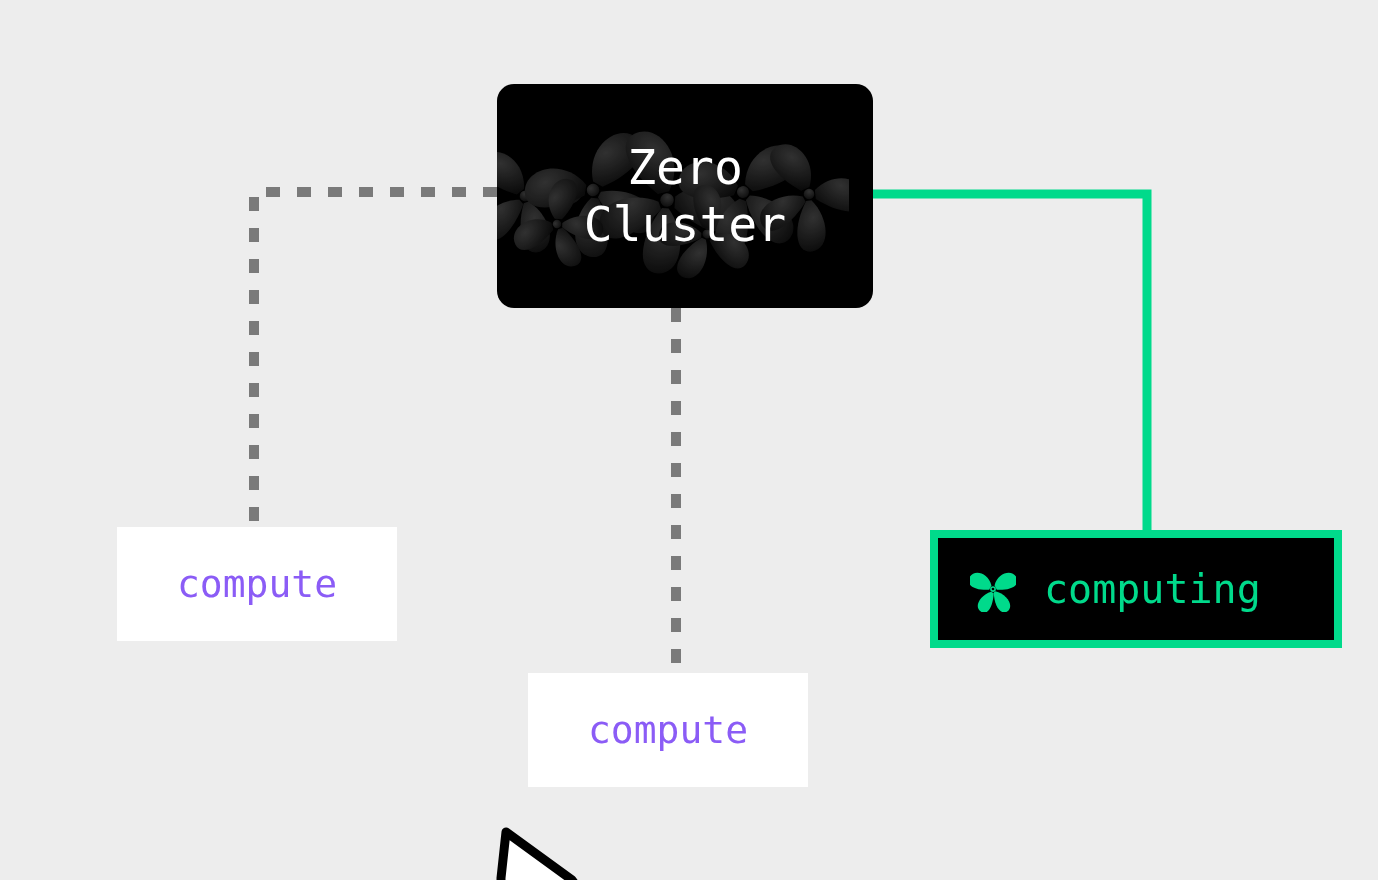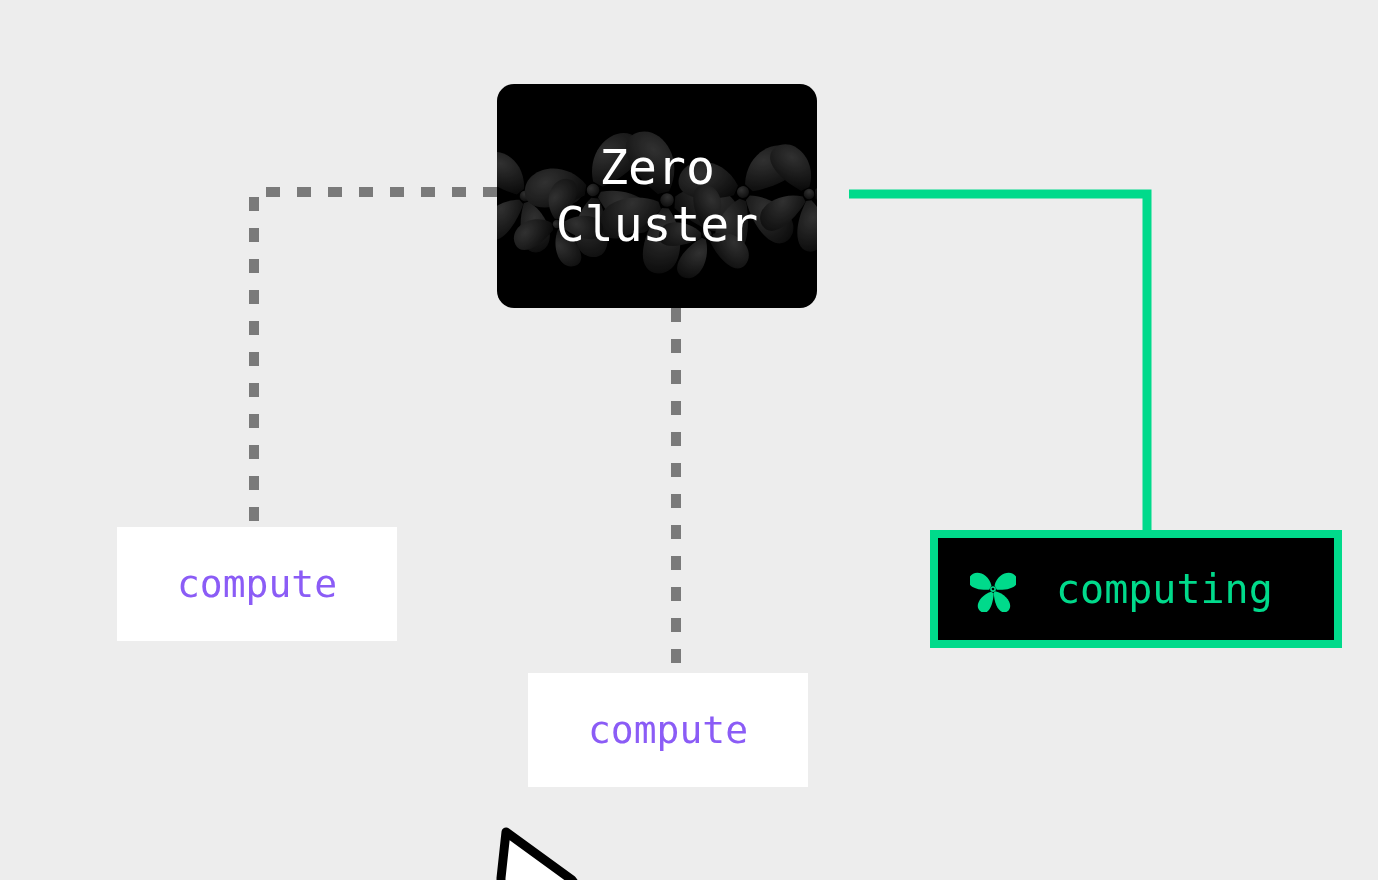--- a/index.html
+++ b/index.html
@@ -29,21 +29,21 @@
     width: 1378px;
     height: 880px;
     pointer-events: none;
   }
 
   
   .cluster-node {
     position: absolute;
     left: 497px;
     top: 84px;
-    width: 320px;
+    width: 376px;
     height: 224px;
     background: #000000;
     border-radius: 17px;
     overflow: hidden;
     display: flex;
     align-items: center;
     justify-content: center;
   }
   .cluster-deco {
     position: absolute;
@@ -94,21 +94,21 @@
     position: absolute;
     left: 930px;
     top: 530px;
     width: 412px;
     height: 118px;
     background: #000000;
     border: 8px solid #00da8b;
     box-sizing: border-box;
     display: flex;
     align-items: center;
-    gap: 40px;
+    gap: 28px;
     padding-left: 32px;
   }
   .computing-icon {
     width: 46px;
     height: 46px;
     flex: 0 0 auto;
     display: block;
   }
   .computing-label {
     color: #00da8b;

